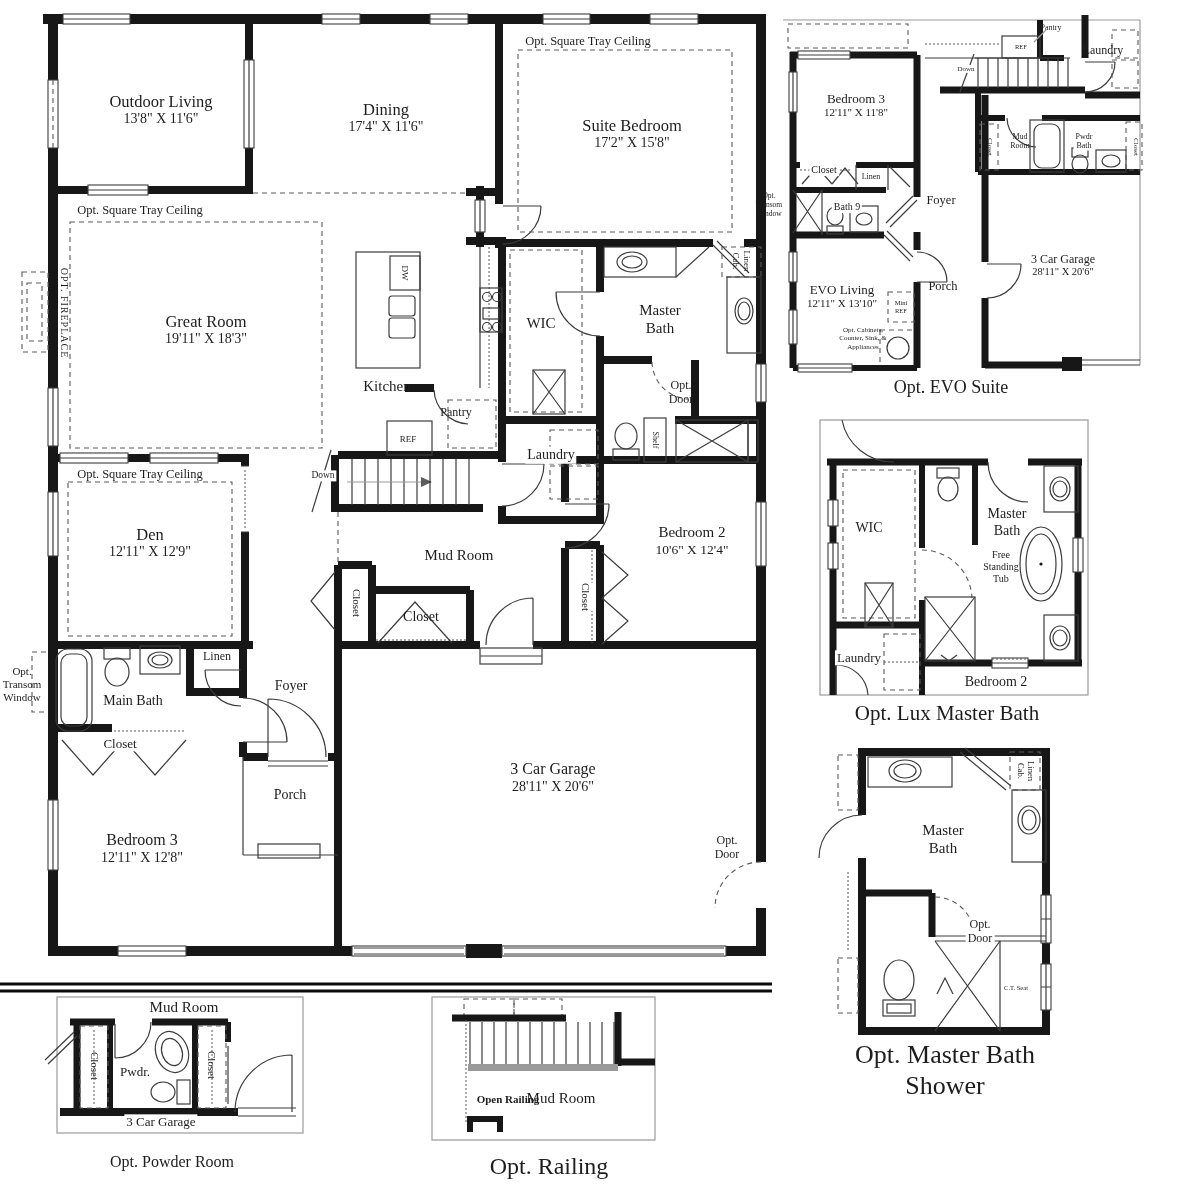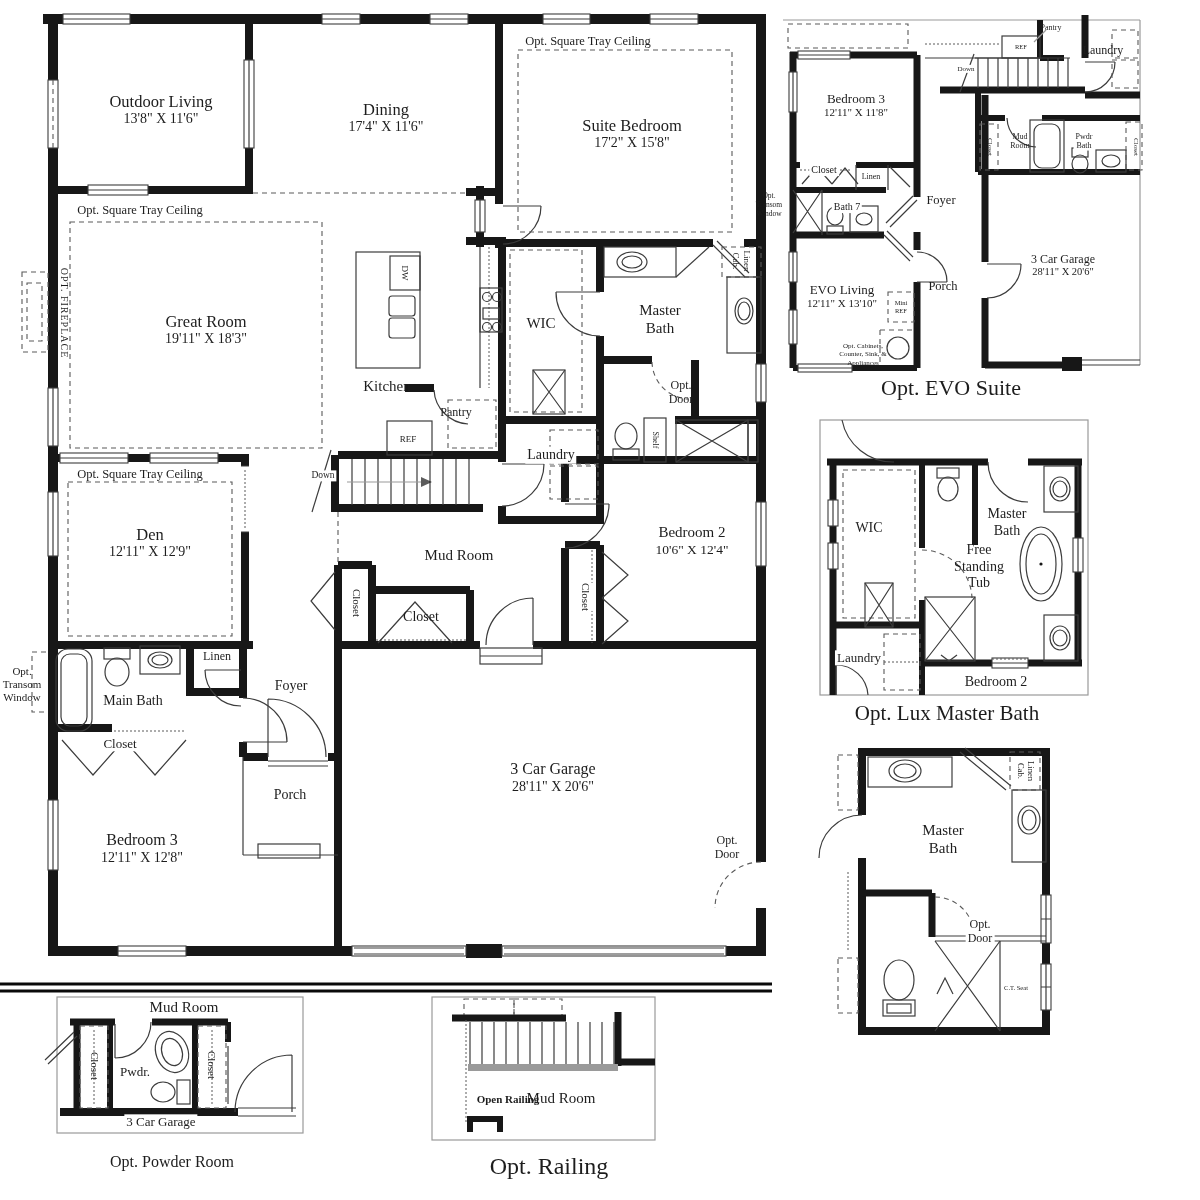--- a/index.html
+++ b/index.html
@@ -364,55 +364,56 @@
 Transom
 Window</div>
 
 <div class="lbl" style="left:856px;top:105px;font-size:13px"><span>Bedroom 3</span><span class="dim" style="font-size:11px">12'11" X 11'8"</span></div>
 <div class="lbl" style="left:842px;top:296px;font-size:13px"><span>EVO Living</span><span class="dim" style="font-size:11px">12'11" X 13'10"</span></div>
 <div class="lbl" style="left:1063px;top:265px;font-size:12px"><span>3 Car Garage</span><span class="dim" style="font-size:10.5px">28'11" X 20'6"</span></div>
 <div class="lbl" style="left:941px;top:200px;font-size:12.5px">Foyer</div>
 <div class="lbl" style="left:943px;top:286px;font-size:12.5px">Porch</div>
 <div class="lbl bgw" style="left:824px;top:170px;font-size:10px">Closet</div>
 <div class="lbl" style="left:871px;top:177px;font-size:8px">Linen</div>
-<div class="lbl bgw" style="left:847px;top:207px;font-size:10px">Bath 7</div>
+<div class="lbl bgw" style="left:847px;top:207px;font-size:10px">Bath 9</div>
 <div class="lbl" style="left:1051px;top:28px;font-size:8px">Pantry</div>
 <div class="lbl" style="left:1021px;top:47px;font-size:6.5px">REF</div>
 <div class="lbl" style="left:1103px;top:50px;font-size:12px">Laundry</div>
 <div class="lbl bgw" style="left:966px;top:69px;font-size:7px">Down</div>
 <div class="lbl" style="left:1020px;top:141px;font-size:8px">Mud
 Room</div>
 <div class="lbl bgw" style="left:1084px;top:141px;font-size:8px">Pwdr
 Bath</div>
 <div class="lbl v" style="left:990px;top:147px;font-size:7px">Closet</div>
 <div class="lbl v" style="left:1136px;top:147px;font-size:7px">Closet</div>
 <div class="lbl bgw" style="left:901px;top:307px;font-size:6.5px">Mini
 REF</div>
-<div class="lbl" style="left:863px;top:354px;font-size:7px">Opt. Cabinets,
+<div class="lbl" style="left:863px;top:338px;font-size:7px">Opt. Cabinets,
 Counter, Sink, &amp;
 Appliances</div>
-<div class="lbl" style="left:951px;top:388px;font-size:22px">Opt. EVO Suite</div>
+<div class="lbl" style="left:951px;top:388px;font-size:18px">Opt. EVO Suite</div>
 
 <div class="lbl" style="left:869px;top:528px;font-size:14px">WIC</div>
 <div class="lbl" style="left:1007px;top:523px;font-size:14px">Master
 Bath</div>
-<div class="lbl" style="left:979px;top:567px;font-size:14px">Free
+<div class="lbl" style="left:1001px;top:567px;font-size:10px">Free
 Standing
 Tub</div>
 <div class="lbl bgw" style="left:859px;top:658px;font-size:13px">Laundry</div>
 <div class="lbl bgw" style="left:996px;top:682px;font-size:14px">Bedroom 2</div>
 <div class="lbl" style="left:947px;top:713px;font-size:21px">Opt. Lux Master Bath</div>
 
 <div class="lbl" style="left:943px;top:840px;font-size:15px">Master
 Bath</div>
 <div class="lbl v" style="left:1026px;top:771px;font-size:8.5px">Linen
 Cab.</div>
 <div class="lbl bgw" style="left:980px;top:931px;font-size:12px">Opt.
 Door</div>
 <div class="lbl bgw" style="left:1016px;top:988px;font-size:6.5px">C.T. Seat</div>
+<div class="lbl" style="left:945px;top:1071px;font-size:26px">Opt. Master Bath Shower</div>
 
 <div class="lbl" style="left:184px;top:1008px;font-size:15px">Mud Room</div>
 <div class="lbl v" style="left:95px;top:1066px;font-size:11px">Closet</div>
 <div class="lbl" style="left:135px;top:1072px;font-size:13px">Pwdr.</div>
 <div class="lbl v" style="left:212px;top:1065px;font-size:11px">Closet</div>
 <div class="lbl bgw" style="left:161px;top:1122px;font-size:13px">3 Car Garage</div>
 <div class="lbl" style="left:172px;top:1162px;font-size:16px">Opt. Powder Room</div>
 
 <div class="lbl" style="left:508px;top:1099px;font-size:11px;font-weight:bold">Open Railing</div>
 <div class="lbl" style="left:561px;top:1099px;font-size:15px">Mud Room</div>

